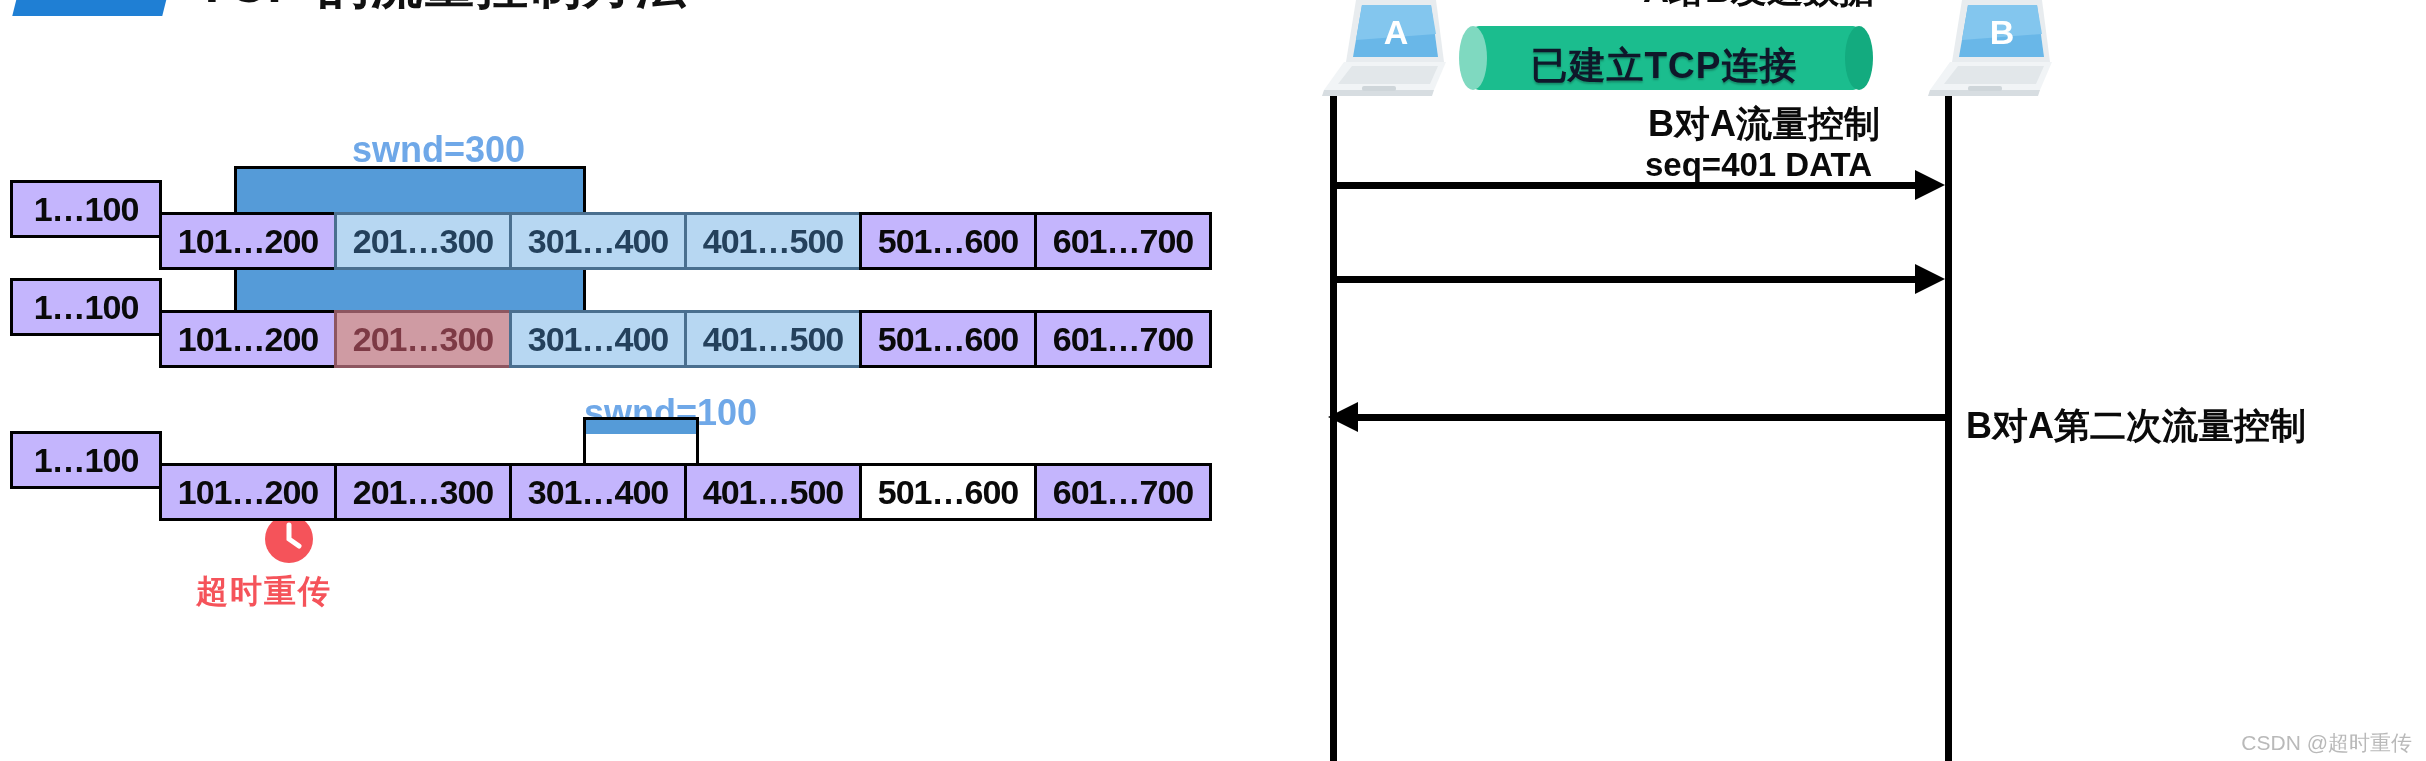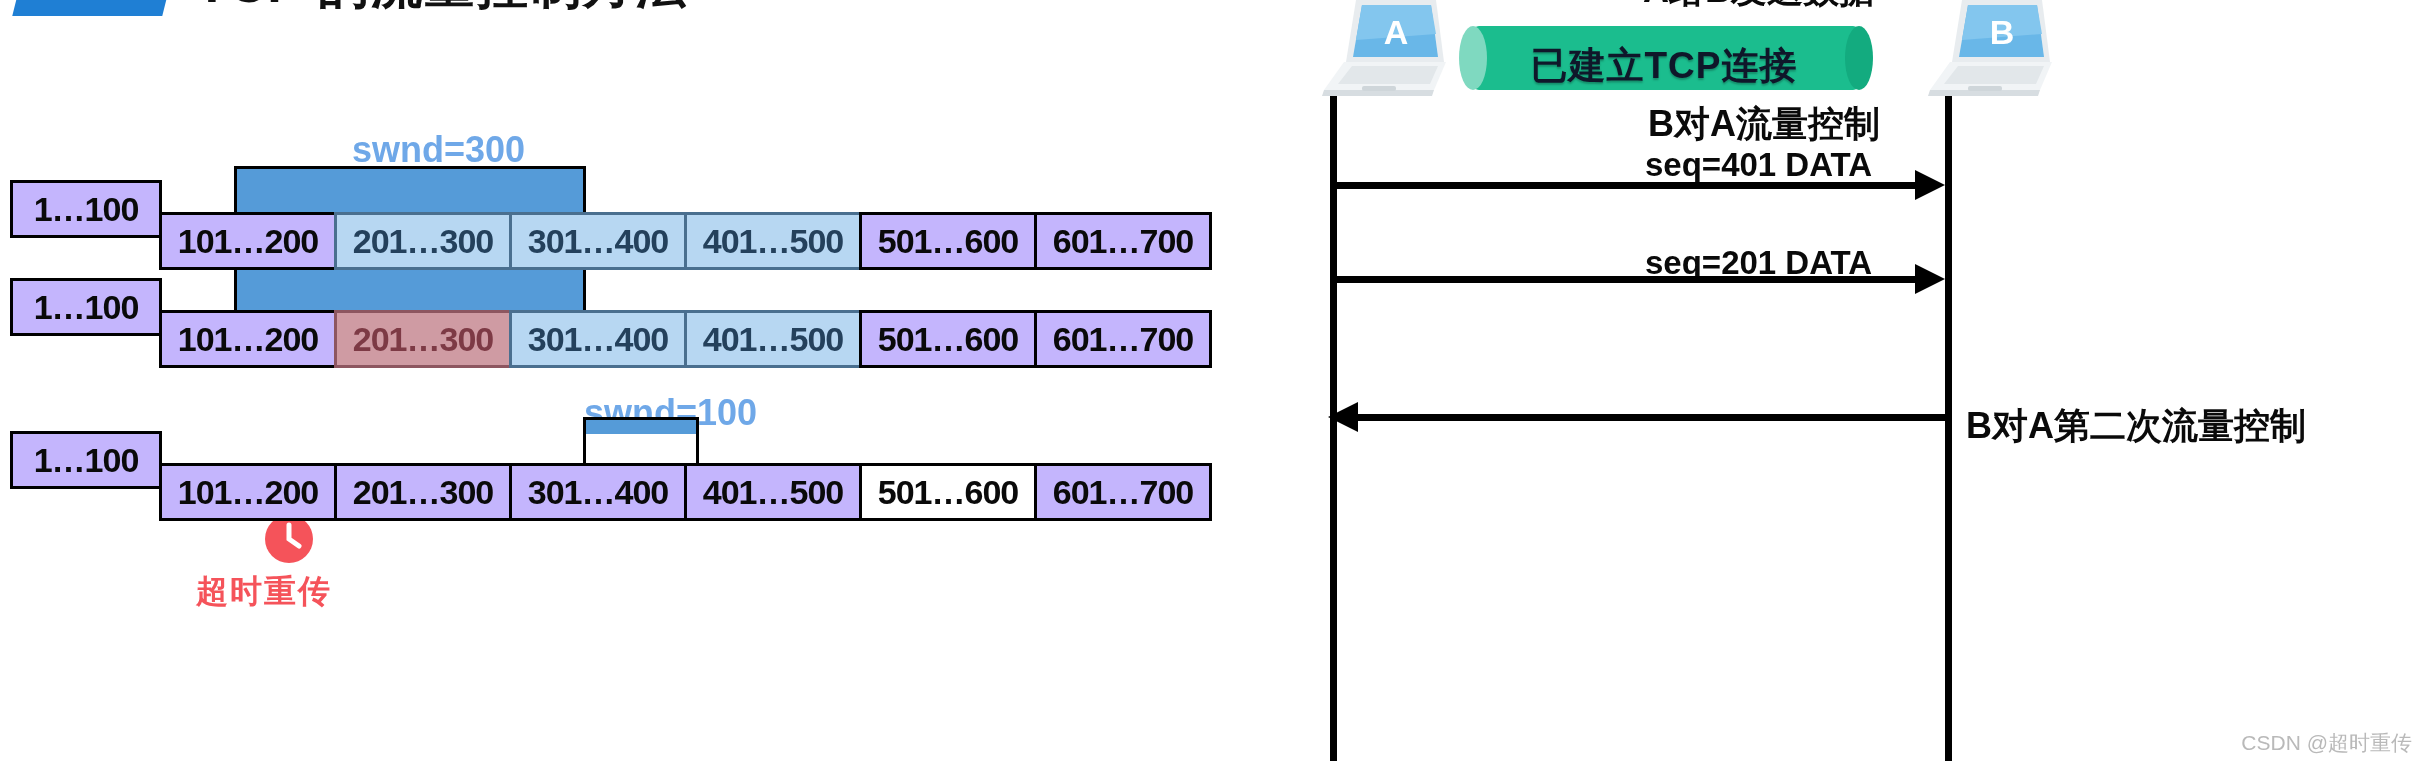--- a/index.html
+++ b/index.html
@@ -173,21 +173,20 @@
     <ellipse cx="18" cy="34" rx="14" ry="32" fill="#7fd9c0"></ellipse>
   </svg>
   <div id="tcp-pipe-label">已建立TCP连接</div>
 
   <div class="diag-text" style="left:348px;top:100px;">B对A流量控制</div>
 
   <div class="msg-label" style="left:345px;top:146px;">seq=401   DATA</div>
   <div class="arrow-line" style="left:33px;top:182px;width:584px;"></div>
   <div class="arrow-head right" style="left:615px;top:170px;"></div>
 
-  <div class="msg-label" style="left:345px;top:244px;">seq=201   DATA</div>
   <div class="arrow-line" style="left:33px;top:276px;width:584px;"></div>
   <div class="arrow-head right" style="left:615px;top:264px;"></div>
 
   <div class="arrow-line" style="left:58px;top:414px;width:590px;"></div>
   <div class="arrow-head left" style="left:28px;top:402px;"></div>
 
   <div class="diag-text" style="left:666px;top:402px;">B对A第二次流量控制</div>
 </div>
 
 <div id="watermark">CSDN @超时重传</div>

